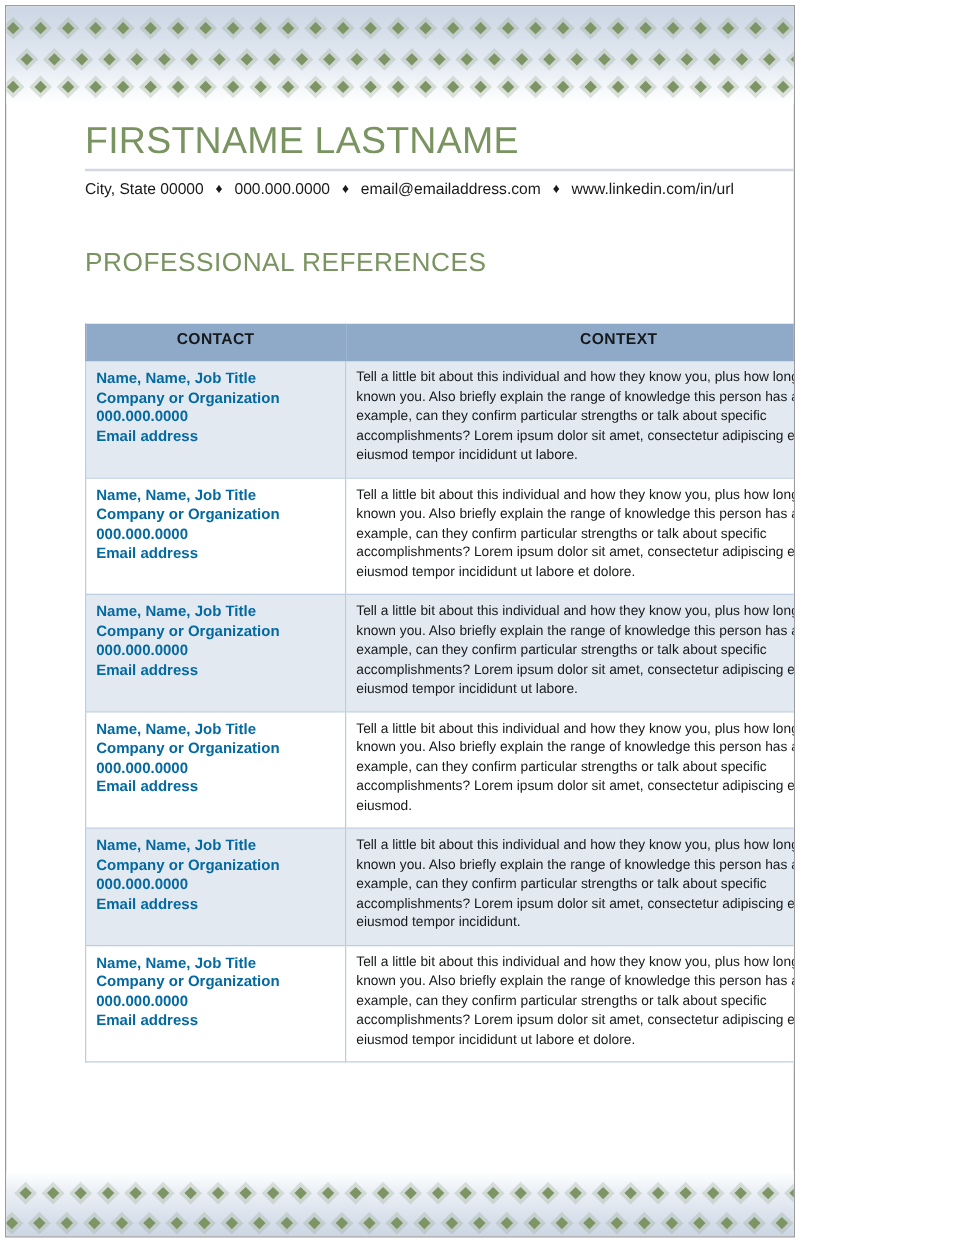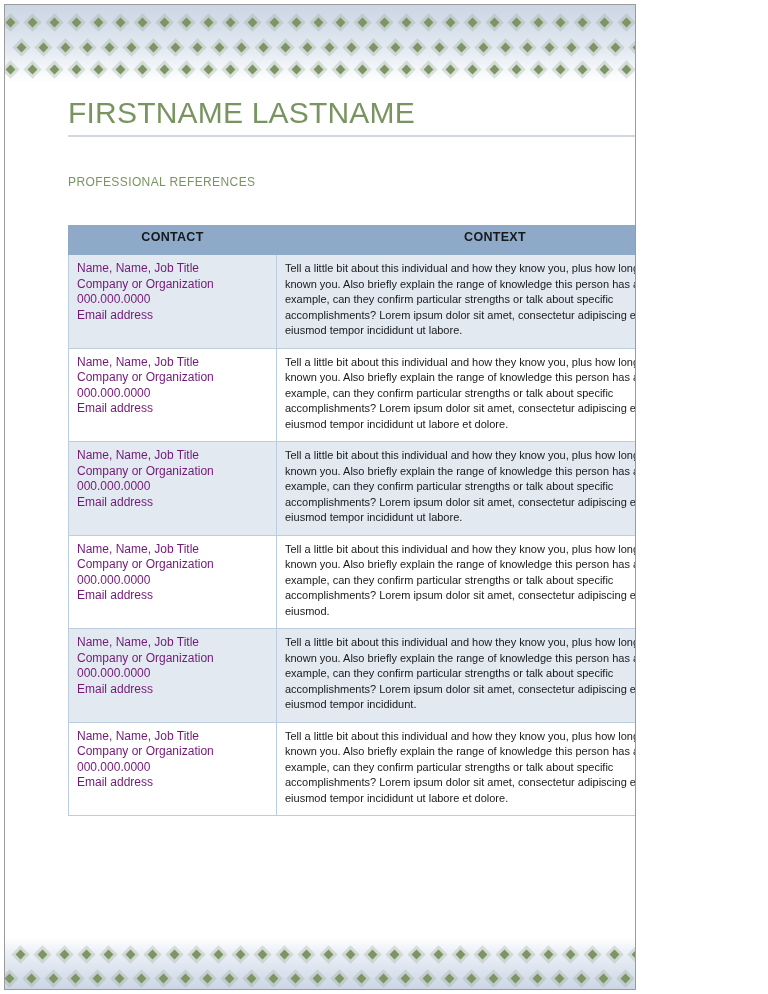--- a/index.html
+++ b/index.html
@@ -123,21 +123,21 @@
   .sep {
     color: #1a1a1a;
     padding: 0 6px;
     font-size: 11px;
     position: relative;
     top: -1px;
   }
 
   .section-title {
     color: #7a9461;
-    font-size: 12px;
+    font-size: 21px;
     font-weight: 400;
     letter-spacing: 0.4px;
     margin: 0;
     padding: 38px 0 0 3px;
   }
 
   
   .table-wrap {
     padding: 36px 0 0 3px;
   }
@@ -163,22 +163,22 @@
     height: 19px;
   }
   col.c-contact { width: 208px; }
   col.c-context { width: 437px; }
 
   tr.band-a td { background: #e3e9f1; }
   tr.band-b td { background: #ffffff; }
 
   .contact-cell {
     font-size: 12px;
-    font-weight: normal;
-    color: #701a75;
+    font-weight: bold;
+    color: #0369a1;
     line-height: 15.5px;
   }
   .context-cell {
     font-size: 11px;
     color: #16191c;
     line-height: 15.5px;
     text-align: left;
   }
   .contact-cell div { white-space: nowrap; }
 </style>
@@ -191,20 +191,29 @@
     <div class="diamond-row" id="hdr-row-0" style="top: 8px; margin-left: -6px;"><span class="dm"></span><span class="dm"></span><span class="dm"></span><span class="dm"></span><span class="dm"></span><span class="dm"></span><span class="dm"></span><span class="dm"></span><span class="dm"></span><span class="dm"></span><span class="dm"></span><span class="dm"></span><span class="dm"></span><span class="dm"></span><span class="dm"></span><span class="dm"></span><span class="dm"></span><span class="dm"></span><span class="dm"></span><span class="dm"></span><span class="dm"></span><span class="dm"></span><span class="dm"></span><span class="dm"></span><span class="dm"></span><span class="dm"></span><span class="dm"></span><span class="dm"></span><span class="dm"></span><span class="dm"></span><span class="dm"></span><span class="dm"></span><span class="dm"></span><span class="dm"></span><span class="dm"></span></div>
     <div class="diamond-row" id="hdr-row-1" style="top: 33px; margin-left: 5px;"><span class="dm"></span><span class="dm"></span><span class="dm"></span><span class="dm"></span><span class="dm"></span><span class="dm"></span><span class="dm"></span><span class="dm"></span><span class="dm"></span><span class="dm"></span><span class="dm"></span><span class="dm"></span><span class="dm"></span><span class="dm"></span><span class="dm"></span><span class="dm"></span><span class="dm"></span><span class="dm"></span><span class="dm"></span><span class="dm"></span><span class="dm"></span><span class="dm"></span><span class="dm"></span><span class="dm"></span><span class="dm"></span><span class="dm"></span><span class="dm"></span><span class="dm"></span><span class="dm"></span><span class="dm"></span><span class="dm"></span><span class="dm"></span><span class="dm"></span><span class="dm"></span><span class="dm"></span></div>
     <div class="diamond-row" id="hdr-row-2" style="top: 55px; margin-left: -6px;"><span class="dm"></span><span class="dm"></span><span class="dm"></span><span class="dm"></span><span class="dm"></span><span class="dm"></span><span class="dm"></span><span class="dm"></span><span class="dm"></span><span class="dm"></span><span class="dm"></span><span class="dm"></span><span class="dm"></span><span class="dm"></span><span class="dm"></span><span class="dm"></span><span class="dm"></span><span class="dm"></span><span class="dm"></span><span class="dm"></span><span class="dm"></span><span class="dm"></span><span class="dm"></span><span class="dm"></span><span class="dm"></span><span class="dm"></span><span class="dm"></span><span class="dm"></span><span class="dm"></span><span class="dm"></span><span class="dm"></span><span class="dm"></span><span class="dm"></span><span class="dm"></span><span class="dm"></span></div>
   </div>
 
   <div class="content">
 
     <h1 class="name-title">FIRSTNAME LASTNAME</h1>
     <div class="name-rule"></div>
 
+    <div class="contact-line">
+      <span>City, State 00000</span>
+      <span class="sep">♦</span>
+      <span>000.000.0000</span>
+      <span class="sep">♦</span>
+      <span>email@emailaddress.com</span>
+      <span class="sep">♦</span>
+      <span>www.linkedin.com/in/url</span>
+    </div>
 
     <h2 class="section-title">PROFESSIONAL REFERENCES</h2>
 
     <div class="table-wrap">
       <table class="refs">
         <colgroup>
           <col class="c-contact">
           <col class="c-context">
         </colgroup>
         <thead>

